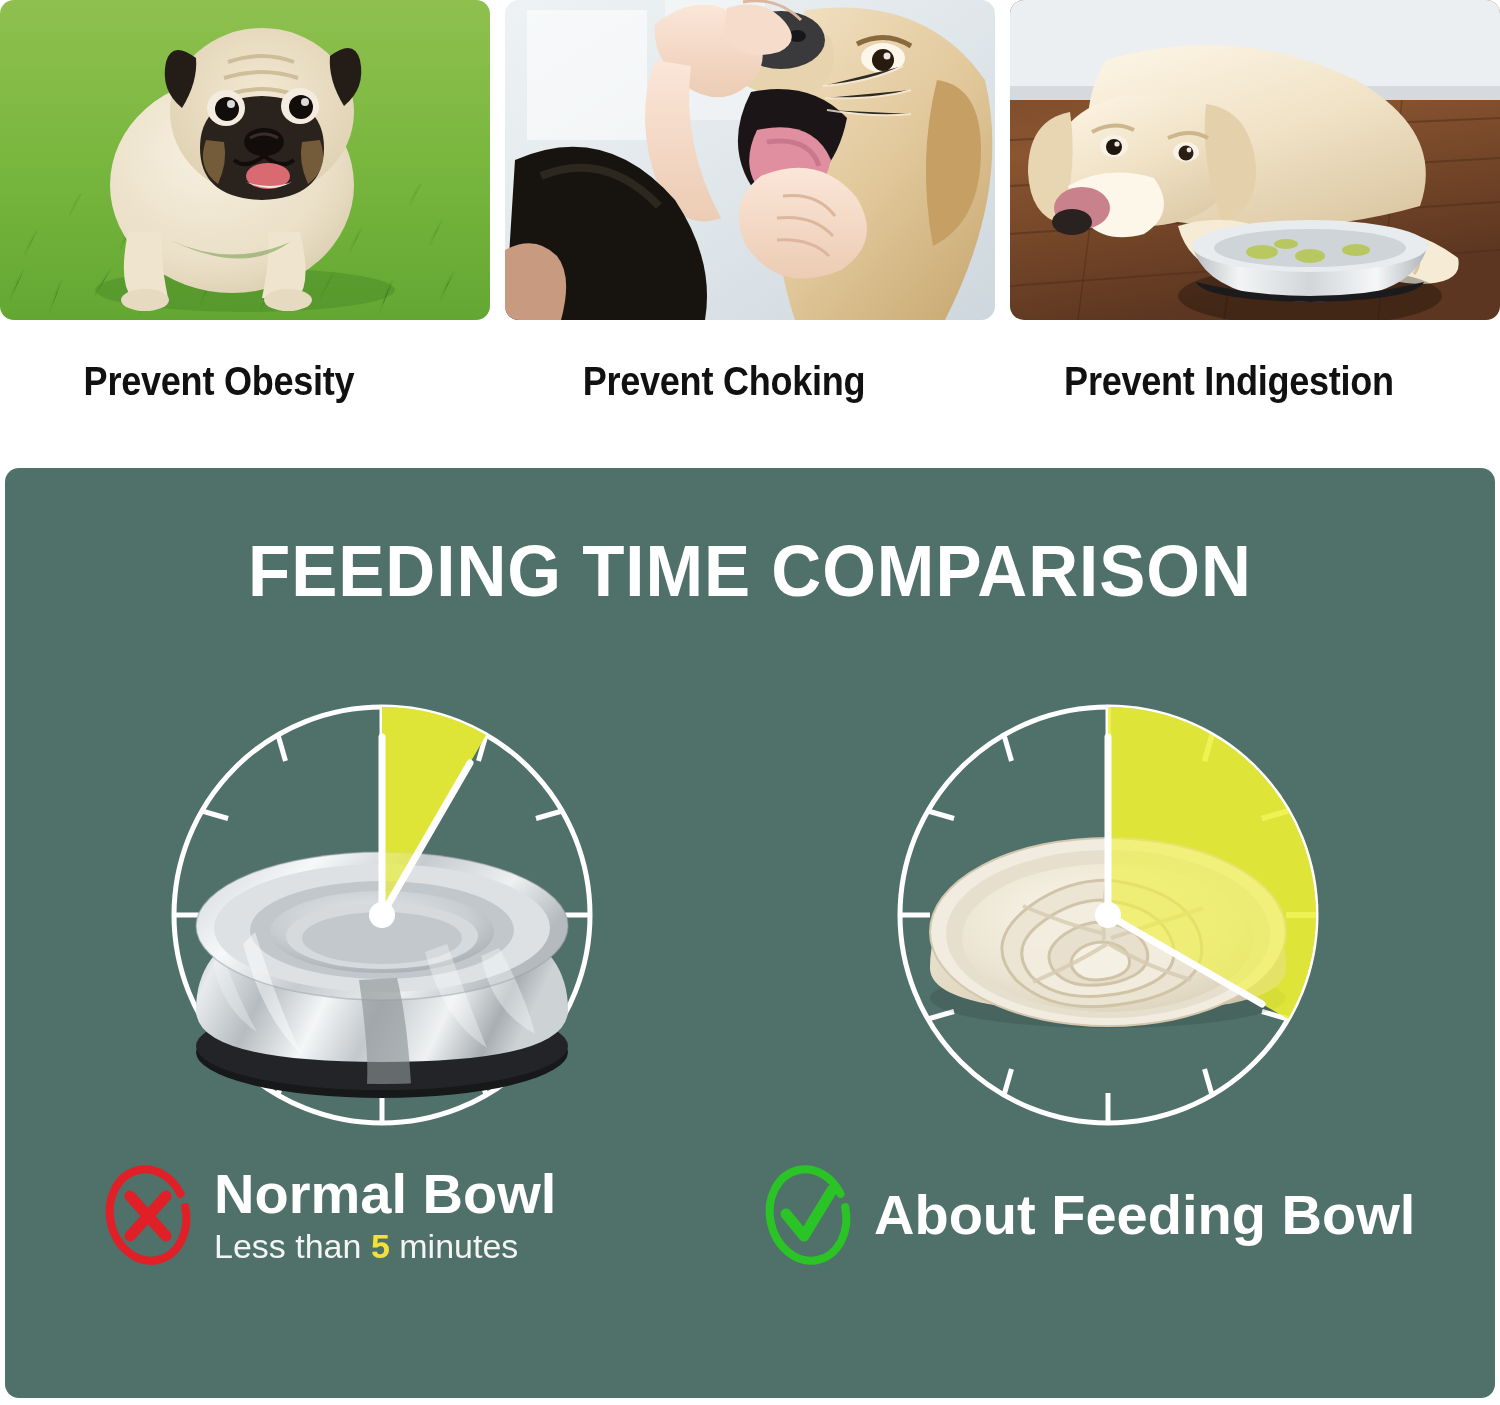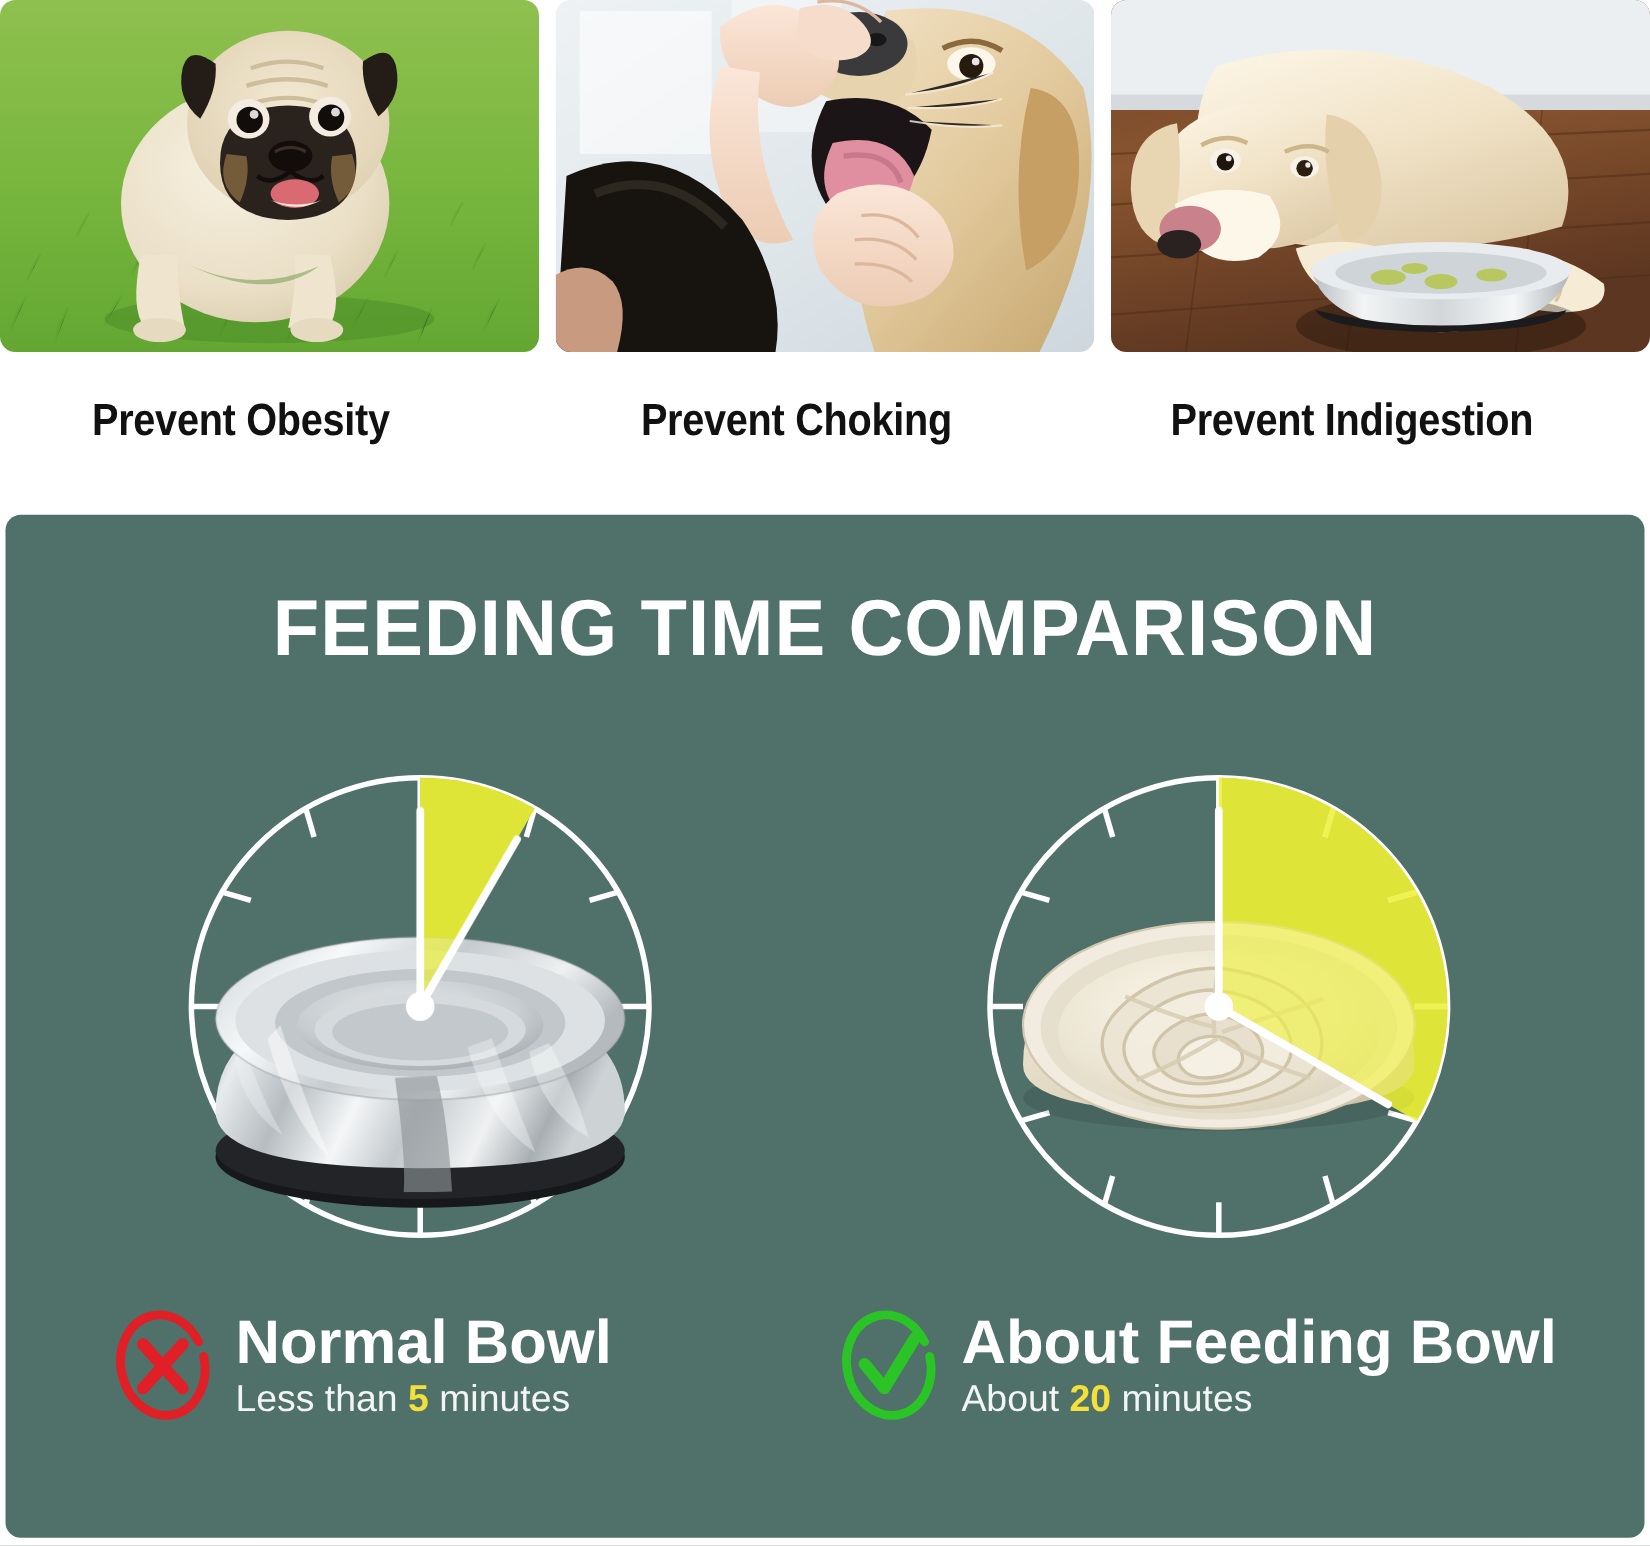--- a/index.html
+++ b/index.html
@@ -63,21 +63,21 @@
     white-space:nowrap;
   }
 
   
   .clockwrap { position:absolute; top:212px; width:470px; height:470px; }
   .clockwrap.left  { left:142px; }
   .clockwrap.right { left:868px; }
   .clockwrap svg { display:block; width:470px; height:470px; }
 
   
-  .verdict { position:absolute; top:698px; height:150px; display:flex; align-items:center; }
+  .verdict { position:absolute; top:672px; height:150px; display:flex; align-items:center; }
   .verdict.left  { left:95px; }
   .verdict.right { left:755px; }
 
   .markicon { width:96px; height:110px; flex:0 0 96px; margin-right:18px; }
   .markicon svg { display:block; width:96px; height:110px; }
 
   .vtext { display:flex; flex-direction:column; justify-content:center; }
   .vtitle {
     color:#ffffff; font-size:56px; font-weight:700; line-height:1.04;
     font-family:"Liberation Sans Narrow","Liberation Sans",sans-serif;
@@ -508,17 +508,16 @@
 
   <div class="verdict right">
     <div class="markicon">
       <svg viewBox="0 0 96 110" xmlns="http://www.w3.org/2000/svg">
         <ellipse cx="48" cy="55" rx="38" ry="46" fill="none" stroke="#2bc426" stroke-width="8" stroke-linecap="round" stroke-dasharray="250 40" transform="rotate(-12 48 55)"></ellipse>
         <path d="M26 54 L44 76 L72 30" stroke="#2bc426" stroke-width="11" stroke-linecap="round" stroke-linejoin="round" fill="none"></path>
       </svg>
     </div>
     <div class="vtext">
       <div class="vtitle">About Feeding Bowl</div>
-      <div class="vsub"><span>About</span> <span class="num">20</span> <span>minutes</span></div>
     </div>
   </div>
 
 </div>
 
 </body></html>

